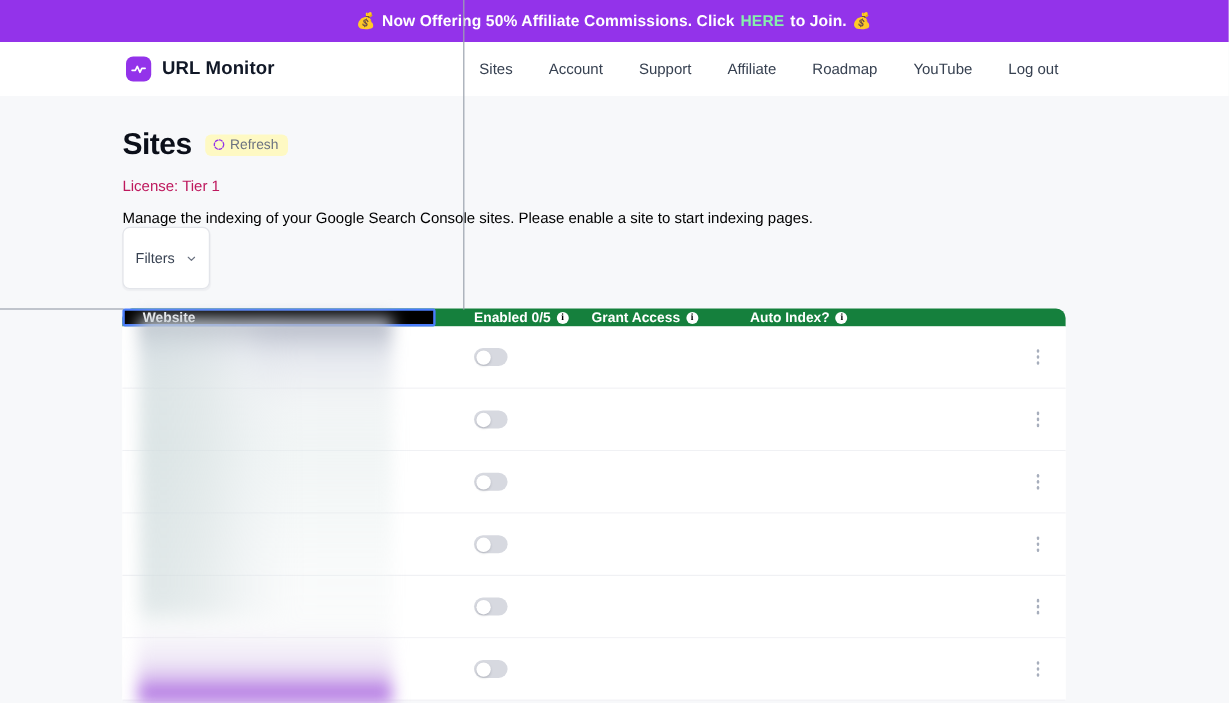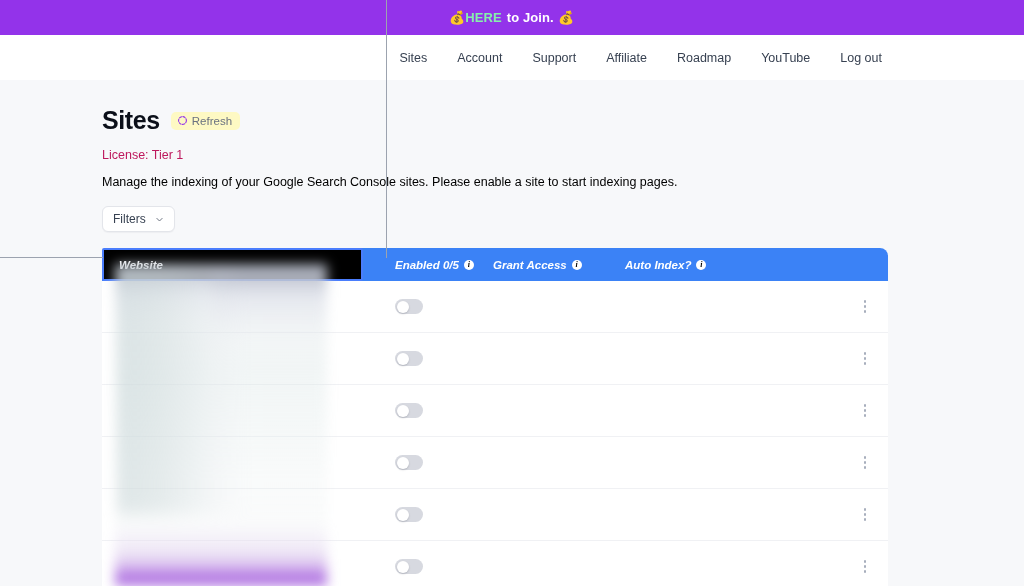--- a/index.html
+++ b/index.html
@@ -119,50 +119,48 @@
     margin-top: 13px;
     font-size: 12.5px;
     color: #be185d;
   }
   .desc-line {
     margin-top: 13px;
     font-size: 12.5px;
     color: #000000;
   }
   .filters-btn {
-    margin-top: 17px;
     display: inline-flex;
     align-items: center;
     gap: 9px;
     background: #ffffff;
     border: 1px solid #e3e5ea;
     border-radius: 6px;
-    padding: 5px 10px;
+    padding: 18px 10px;
     font-size: 12px;
     color: #374151;
     font-family: inherit;
     cursor: pointer;
     box-shadow: 0 1px 1px rgba(16,24,40,.04);
   }
 
   
   .table-wrap {
     margin-top: 16px;
     width: 786px;
     background: #ffffff;
     border-radius: 8px 8px 0 0;
   }
   .thead {
     display: flex;
     align-items: stretch;
-    height: 33px;
-    background: #3b82f6;
+    height: 15px;
+    background: #15803d;
     border-radius: 8px 8px 0 0;
     overflow: visible;
-    font-style: italic;
   }
   .th {
     display: flex;
     align-items: center;
     color: #ffffff;
     font-size: 11.5px;
     font-weight: bold;
     white-space: nowrap;
   }
   .th-website {
@@ -332,26 +330,35 @@
     background: #9ca3af;
     z-index: 6;
     pointer-events: none;
   }
 </style>
 </head>
 <body>
 
 <div class="promo-banner">
   <span class="promo-emoji">💰</span>
+  <span class="promo-text" style="margin:0 5px;">Now Offering 50% Affiliate Commissions. Click</span>
   <a href="#" class="promo-here">HERE</a>
   <span class="promo-text" style="margin:0 5px;">to Join.</span>
   <span class="promo-emoji">💰</span>
 </div>
 
 <div class="topnav">
+  <div class="brand">
+    <span class="brand-mark">
+      <svg width="13" height="13" viewBox="0 0 24 24" fill="none" stroke="#ffffff" stroke-width="2.6" stroke-linecap="round" stroke-linejoin="round">
+        <polyline points="2,14 7,14 10,8 14,17 17,11 22,11"></polyline>
+      </svg>
+    </span>
+    <span class="brand-name">URL Monitor</span>
+  </div>
   <div class="nav-links">
     <a href="#" class="nav-link">Sites</a>
     <a href="#" class="nav-link">Account</a>
     <a href="#" class="nav-link">Support</a>
     <a href="#" class="nav-link">Affiliate</a>
     <a href="#" class="nav-link">Roadmap</a>
     <a href="#" class="nav-link">YouTube</a>
     <a href="#" class="nav-link">Log out</a>
   </div>
 </div>

